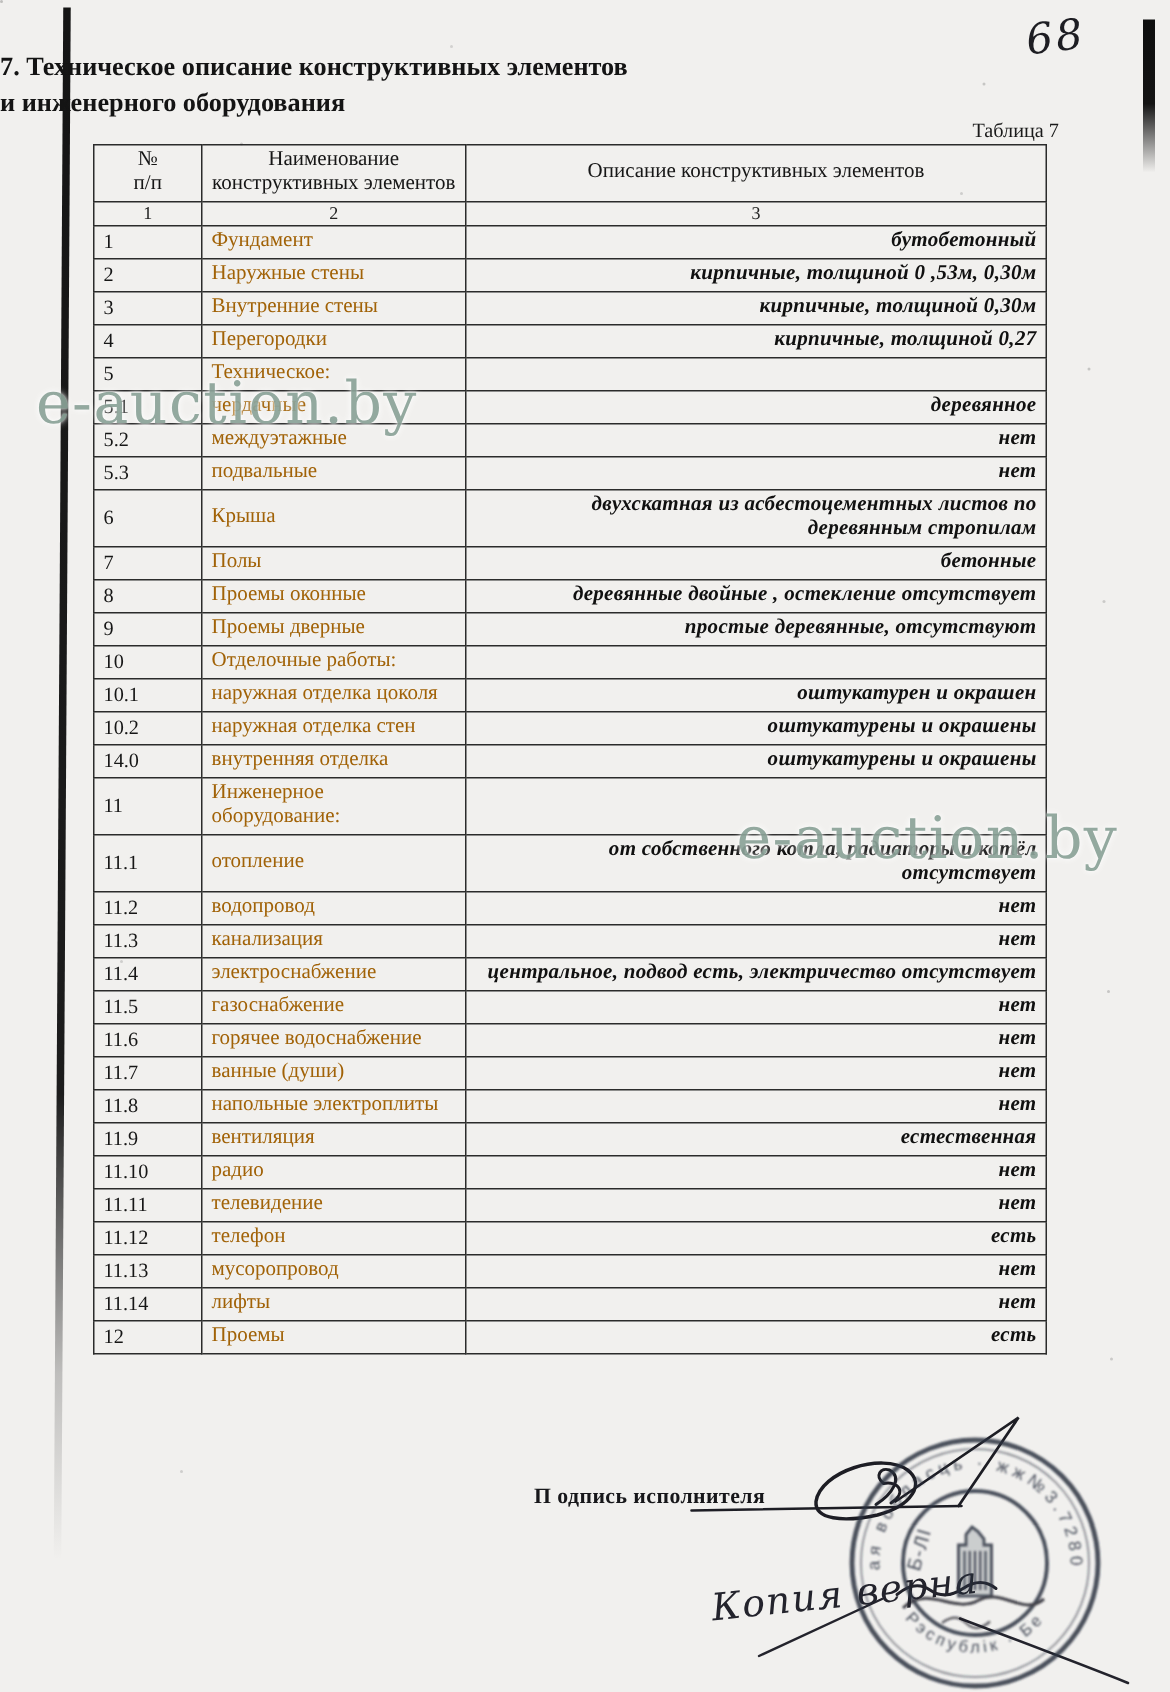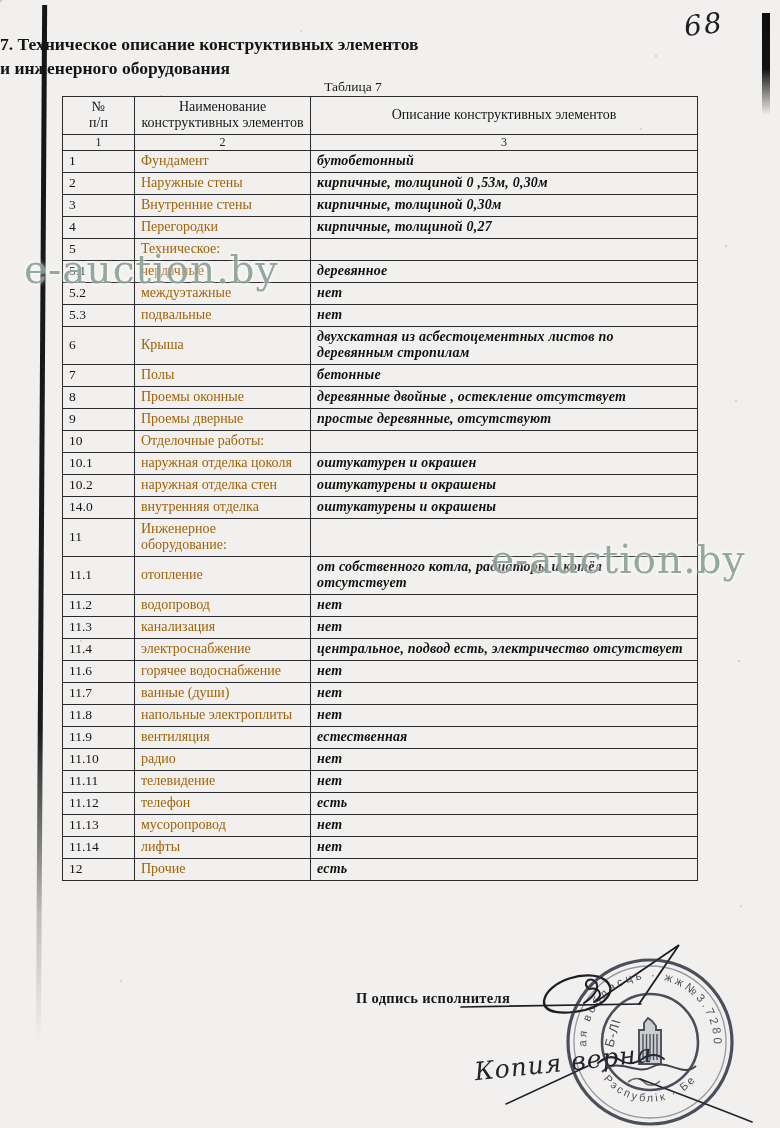--- a/index.html
+++ b/index.html
@@ -35,21 +35,21 @@
     font-family:"DejaVu Serif", serif;font-style:italic;
     font-size:28px;color:#1d1d22;transform:rotate(-7deg);
     letter-spacing:2px;
   }
 
   .doc-title{
     position:absolute;left:0;top:32px;width:760px;text-align:left;
     font-weight:bold;font-size:17.5px;line-height:24px;color:#141414;
   }
   .table-caption{
-    position:absolute;left:0;top:79px;width:706px;text-align:center;
+    position:absolute;left:0;top:79px;width:706px;text-align:right;
     font-size:13.5px;color:#1a1a1a;
   }
 
   table.main{
     position:absolute;left:62px;top:96px;width:636px;
     border-collapse:collapse;table-layout:fixed;
     font-size:14px;color:#161616;
   }
   table.main td,table.main th{
     border:1.6px solid #2b2b2b;
@@ -58,20 +58,21 @@
   }
   col.c-num{width:72px;}
   col.c-name{width:176px;}
   th.hdr{font-weight:normal;text-align:center;font-size:14px;line-height:16px;padding:4px 4px;}
   tr.colnums td{font-size:12px;line-height:13px;text-align:center;padding:1px 2px;color:#222;}
   td.cell-num{padding-left:10px;font-size:13.5px;}
   td.cell-name{font-size:14px;color:#a16207;}
   td.cell-desc{
     font-style:italic;font-weight:bold;font-size:14px;color:#101010;
     letter-spacing:.2px;
+    text-align:right;
   }
 
   .watermark{
     position:absolute;
     font-family:"DejaVu Serif", serif;
     font-size:39px;letter-spacing:1px;color:#8ca399;
     text-shadow:0 0 5px rgba(255,255,255,.95),0 0 2px rgba(255,255,255,.8);
     opacity:.92;
   }
   .wm-1{left:24px;top:247px;}
@@ -228,20 +229,25 @@
       <td class="cell-num">11.3</td>
       <td class="cell-name">канализация</td>
       <td class="cell-desc">нет</td>
     </tr>
         <tr>
       <td class="cell-num">11.4</td>
       <td class="cell-name">электроснабжение</td>
       <td class="cell-desc">центральное, подвод есть, электричество отсутствует</td>
     </tr>
         <tr>
+      <td class="cell-num">11.5</td>
+      <td class="cell-name">газоснабжение</td>
+      <td class="cell-desc">нет</td>
+    </tr>
+        <tr>
       <td class="cell-num">11.6</td>
       <td class="cell-name">горячее водоснабжение</td>
       <td class="cell-desc">нет</td>
     </tr>
         <tr>
       <td class="cell-num">11.7</td>
       <td class="cell-name">ванные (души)</td>
       <td class="cell-desc">нет</td>
     </tr>
         <tr>
@@ -274,21 +280,21 @@
       <td class="cell-name">мусоропровод</td>
       <td class="cell-desc">нет</td>
     </tr>
         <tr>
       <td class="cell-num">11.14</td>
       <td class="cell-name">лифты</td>
       <td class="cell-desc">нет</td>
     </tr>
         <tr>
       <td class="cell-num">12</td>
-      <td class="cell-name">Прочие</td>
+      <td class="cell-name">Проемы</td>
       <td class="cell-desc">есть</td>
     </tr>
       </tbody>
   </table>
 
   <div class="watermark wm-1">e-auction.by</div>
   <div class="watermark wm-2">e-auction.by</div>
 
   <div class="signature-label">П одпись исполнителя</div>
   <div class="copy-note">Копия верна</div>

